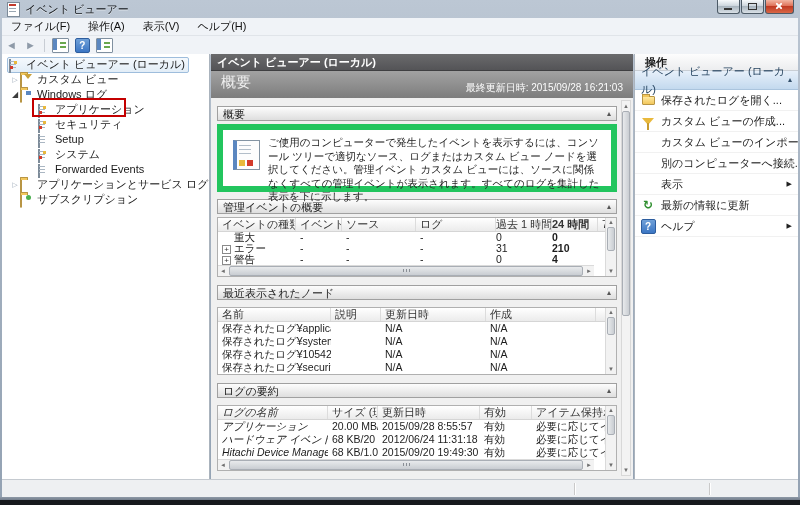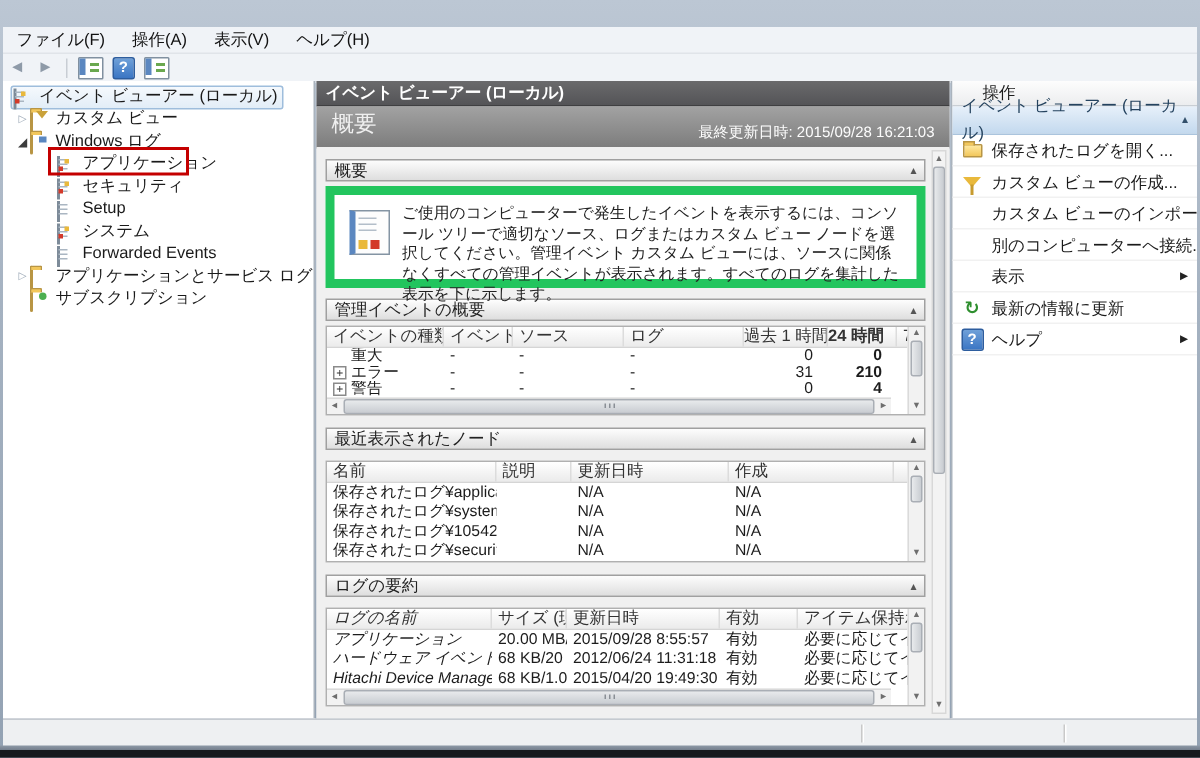--- a/index.html
+++ b/index.html
@@ -69,42 +69,42 @@
   .ev-icon::before{content:"";position:absolute;left:2px;top:4px;width:12px;height:1px;background:#b3bec9;box-shadow:0 4px 0 #b3bec9,0 8px 0 #b3bec9;}
   .ev-icon::after{content:"";position:absolute;left:2px;bottom:3px;width:6px;height:6px;background:#e9b93c;box-shadow:8px 0 0 #d33a2a;}
   .ov-text{font-size:10.5px;line-height:13.5px;color:#222;padding:6px 8px 0 0;}
   
   .tblw{position:relative;border:1px solid #b0b0b0;background:#fff;}
   .grid{margin-right:11px;}
   .g-hdr{display:flex;height:13px;line-height:13px;background:linear-gradient(#ffffff,#ebebeb);border-bottom:1px solid #d5d5d5;color:#333;}
   .g-hdr .gc{border-right:1px solid #dcdcdc;}
   .g-row{display:flex;height:11px;line-height:11px;font-size:10.5px;color:#1c1c1c;}
   .gc{padding-left:4px;white-space:nowrap;overflow:hidden;box-sizing:border-box;flex:0 0 auto;}
-  .num{text-align:right;padding-right:10px;padding-left:0;}
+  .num{text-align:left;padding-right:10px;padding-left:0;}
   .gfill{flex:1 1 auto;border-right:none !important;}
   .admin .c0{width:78px;} .admin .c1{width:46px;} .admin .c2{width:74px;} .admin .c3{width:80px;} .admin .c4{width:56px;} .admin .c5{width:46px;font-weight:bold;}
   .recent .c0{width:113px;} .recent .c1{width:50px;} .recent .c2{width:105px;} .recent .c3{width:110px;}
   .logsum .c0{width:110px;font-style:italic;} .logsum .c1{width:50px;} .logsum .c2{width:102px;} .logsum .c3{width:52px;}
   .exp{width:9px;height:9px;border:1px solid #8a8a8a;display:inline-block;font-size:8px;line-height:7px;text-align:center;color:#333;margin:0 3px 0 0;vertical-align:middle;background:#fff;box-sizing:border-box;}
   .exp-sp{display:inline-block;width:12px;}
   .padded-cells .g-row{height:13px;line-height:13px;}
   
   .vscr{position:absolute;right:0;top:0;bottom:0;width:10px;background:#f2f2f2;border-left:1px solid #dadada;display:flex;flex-direction:column;align-items:center;}
   .vscr .sarr{font-size:6px;color:#6e6e6e;height:9px;line-height:9px;}
   .vscr .thumb{width:8px;background:linear-gradient(90deg,#e8eaec,#c9cdd2);border:1px solid #a9aeb5;border-radius:2px;box-sizing:border-box;}
   .hscr{height:10px;margin-right:11px;background:#f2f2f2;border-top:1px solid #dadada;display:flex;align-items:center;}
   .hscr .sarr{font-size:6px;color:#6e6e6e;width:10px;text-align:center;}
   .hscr .hthumb{flex:1;height:8px;margin:0 1px;background:linear-gradient(#e8eaec,#c9cdd2);border:1px solid #a9aeb5;border-radius:2px;position:relative;}
   .hscr .grip{position:absolute;left:50%;top:2px;width:1px;height:3px;background:#8a8f96;box-shadow:-3px 0 0 #8a8f96,3px 0 0 #8a8f96;}
   .main-vscr{position:absolute;right:2px;top:46px;bottom:3px;width:10px;background:#f3f3f3;border:1px solid #d8d8d8;display:flex;flex-direction:column;align-items:center;box-sizing:border-box;}
   .main-vscr .sarr{font-size:6px;color:#6e6e6e;height:10px;line-height:10px;}
   .main-vscr .thumb{width:8px;height:205px;background:linear-gradient(90deg,#e8eaec,#c9cdd2);border:1px solid #a9aeb5;border-radius:2px;box-sizing:border-box;}
   .spacer{flex:1;}
   
-  .a-header{height:16px;line-height:16px;font-weight:normal;padding-left:20px;background:linear-gradient(#fdfdfd,#ecedef);border-bottom:1px solid #c9ced4;color:#1a1a1a;}
+  .a-header{height:16px;line-height:16px;font-weight:bold;padding-left:10px;background:linear-gradient(#fdfdfd,#ecedef);border-bottom:1px solid #c9ced4;color:#1a1a1a;}
   .a-group{height:18px;line-height:18px;background:linear-gradient(#e7f0fa,#c3d9ee);border-bottom:1px solid #aac4dd;display:flex;justify-content:space-between;align-items:center;padding:0 6px;color:#25435f;}
   .a-group .cl{font-size:8px;color:#33506b;}
   .a-item{height:20px;display:flex;align-items:center;border-bottom:1px solid #f1f1f1;position:relative;}
   .a-item .aicon{width:16px;flex:0 0 16px;margin-left:5px;display:flex;justify-content:center;}
   .a-item .albl{margin-left:5px;white-space:nowrap;overflow:hidden;}
   .a-item .sub{position:absolute;right:6px;font-size:7px;color:#222;}
   .ai-folder{width:13px;height:9px;background:linear-gradient(#ffe9a0,#f2c75c);border:1px solid #b89544;border-radius:1px;position:relative;box-sizing:border-box;}
   .ai-folder::before{content:"";position:absolute;left:-1px;top:-3px;width:6px;height:2px;background:#f2c75c;border:1px solid #b89544;border-bottom:none;}
   .ai-filter{width:0;height:0;border-left:6px solid transparent;border-right:6px solid transparent;border-top:7px solid #e9b93c;position:relative;}
   .ai-filter::after{content:"";position:absolute;left:-1px;top:-2px;width:2px;height:7px;background:#c79b2f;}
@@ -115,20 +115,36 @@
   .sb-div{position:absolute;top:3px;bottom:3px;width:1px;background:#c9c9c9;box-shadow:1px 0 0 #fff;}
   .sb-d1{left:572px;} .sb-d2{left:707px;}
   .bottom-edge{position:absolute;left:0;top:497px;width:800px;height:8px;background:linear-gradient(#8d99a7,#4a5360);}
   .bottom-dark{position:absolute;left:0;top:500px;width:800px;height:5px;background:#16191d;}
 </style>
 </head>
 <body>
 
 <div class="frame">
 
+  <div class="titlebar">
+    <span class="app-icon"></span>
+    <span class="title-text">イベント ビューアー</span>
+    <div class="win-controls">
+      <div class="wbtn">
+          <span class="bar-min"></span>
+        </div>
+      <div class="wbtn">
+          <span class="box-max"></span>
+        </div>
+      <div class="wbtn close">
+          <span class="x1"></span>
+          <span class="x2"></span>
+        </div>
+    </div>
+  </div>
 
   <div class="menubar">
     <span class="menu-item">ファイル(F)</span>
     <span class="menu-item">操作(A)</span>
     <span class="menu-item">表示(V)</span>
     <span class="menu-item">ヘルプ(H)</span>
   </div>
 
   <div class="toolbar">
     <span class="tb-arrow">◄</span>
@@ -344,21 +360,21 @@
             <div class="g-row">
               <span class="gc c0">ハードウェア イベント</span>
               <span class="gc c1">68 KB/20 ..</span>
               <span class="gc c2">2012/06/24 11:31:18</span>
               <span class="gc c3">有効</span>
               <span class="gc gfill">必要に応じてイベン..</span>
             </div>
             <div class="g-row">
               <span class="gc c0">Hitachi Device Manager - ..</span>
               <span class="gc c1">68 KB/1.00..</span>
-              <span class="gc c2">2015/04/20 19:49:30</span>
+              <span class="gc c2">2015/09/20 19:49:30</span>
               <span class="gc c3">有効</span>
               <span class="gc gfill">必要に応じてイベン..</span>
             </div>
             <div class="hscr">
               <span class="sarr">◄</span>
               <span class="hthumb">
                   <span class="grip"></span>
                 </span>
               <span class="sarr">►</span>
             </div>

